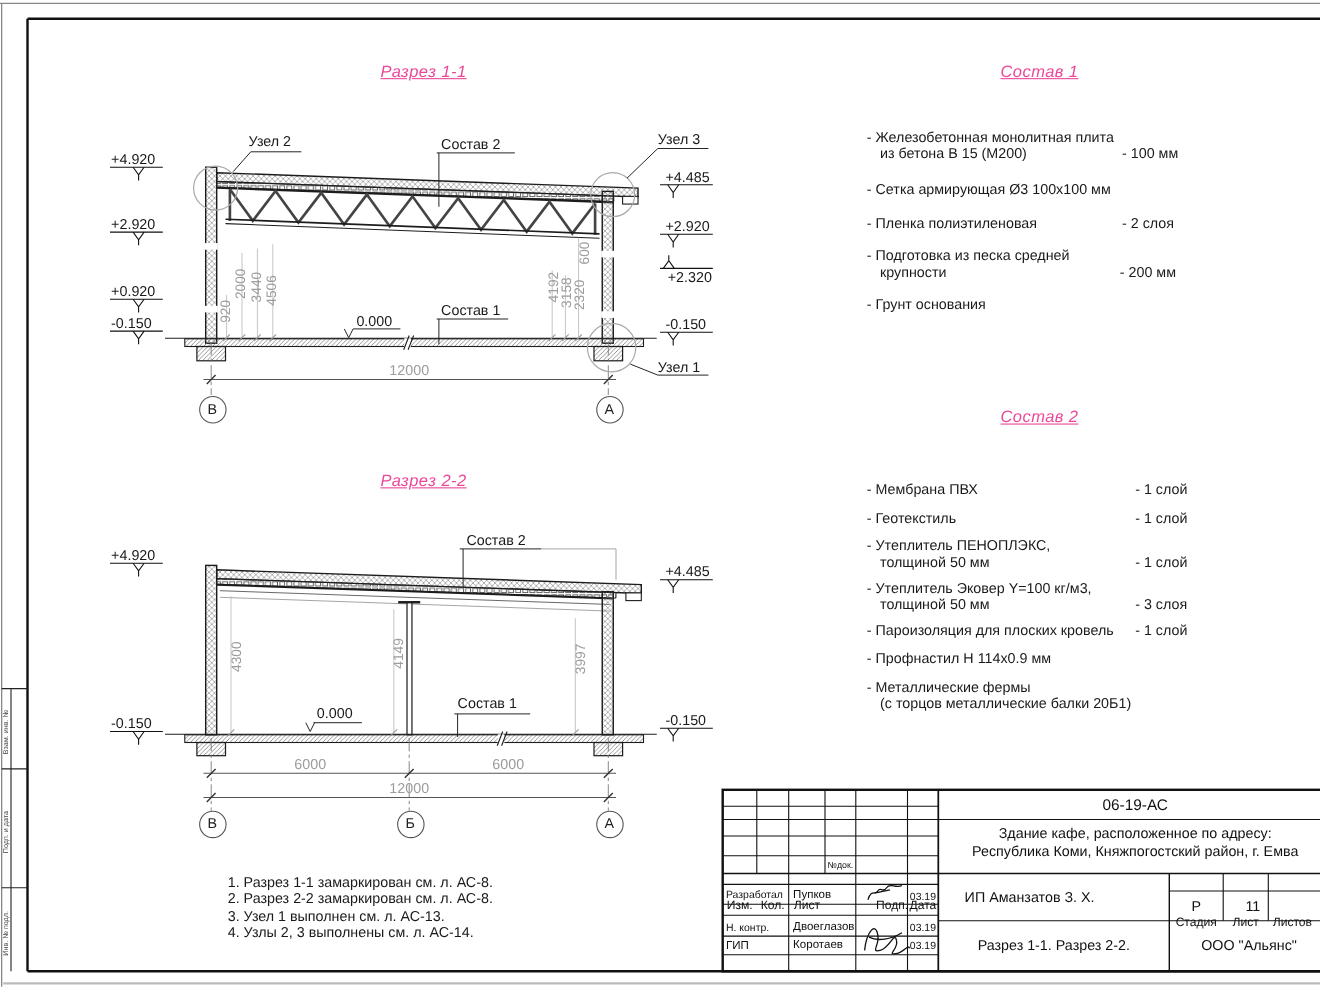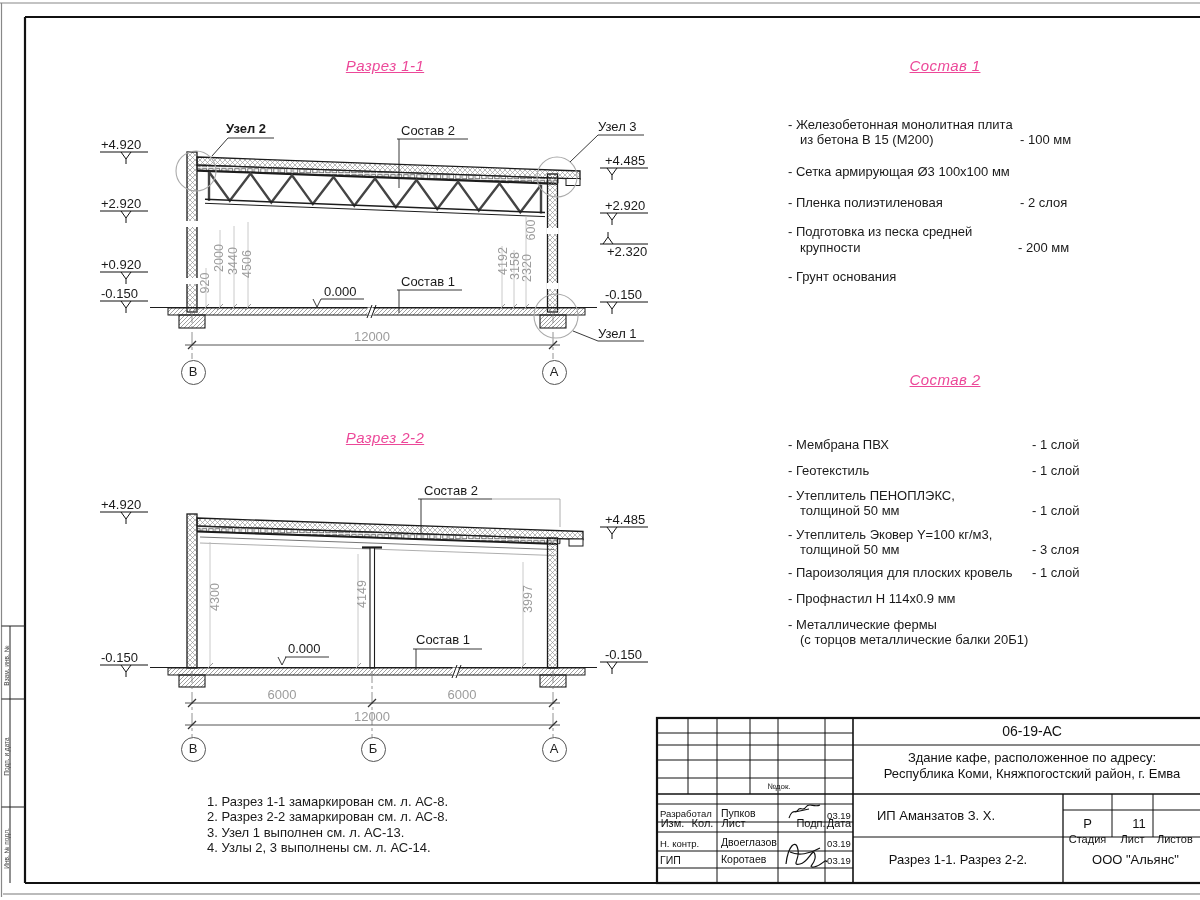--- a/index.html
+++ b/index.html
@@ -176,21 +176,21 @@
     <path d="M786,864 c2,-18 10,-26 12,-14 c2,9 -7,16 2,14 c9,-2 13,-18 15,-9 c2,8 -9,13 -1,12 c8,-1 11,-9 13,-5"></path>
     <path d="M790,852 c8,4 20,2 30,-4"></path>
   </g>
 </svg>
 
 <div class="mlabel" style="left:6px; top:662px;">Взам. инв. №</div>
 <div class="mlabel" style="left:6px; top:753px;">Подп. и дата</div>
 <div class="mlabel" style="left:6px; top:845px;">Инв. № подл.</div>
 
 <div class="t c sec-title" style="left:320px; top:57px; width:130px;">Разрез 1-1</div>
-<div class="t" style="left:226px; top:122px;font-weight:bold;">Узел 2</div>
+<div class="t" style="left:226px; top:122px;">Узел 2</div>
 <div class="t" style="left:401px; top:124px;">Состав 2</div>
 <div class="t" style="left:598px; top:120px;">Узел 3</div>
 <div class="t" style="left:401px; top:275px;">Состав 1</div>
 <div class="t" style="left:598px; top:327px;">Узел 1</div>
 <div class="t" style="left:324px; top:285px;">0.000</div>
 
 <div class="t" style="left:101px; top:138px;">+4.920</div>
 <div class="t" style="left:101px; top:197px;">+2.920</div>
 <div class="t" style="left:101px; top:258px;">+0.920</div>
 <div class="t" style="left:101px; top:287px;">-0.150</div>
@@ -276,21 +276,21 @@
 
 <div class="tb tb11 c" style="left:1063px; top:796px; width:49px;">Стадия</div>
 <div class="tb tb11 c" style="left:1112px; top:796px; width:41px;">Лист</div>
 <div class="tb tb11" style="left:1157px; top:796px;">Листов</div>
 <div class="tb tb13 c" style="left:1063px; top:816px; width:49px;">Р</div>
 <div class="tb tb13 c" style="left:1112px; top:816px; width:54px;">11</div>
 
 <div class="tb tb11 c" style="left:657px; top:780px; width:31px;">Изм.</div>
 <div class="tb tb11 c" style="left:688px; top:780px; width:29px;">Кол.</div>
 <div class="tb tb11 c" style="left:717px; top:780px; width:33px;">Лист</div>
-<div class="tb tb8 c" style="left:750px; top:782px; width:28px;margin-left:15px;">№док.</div>
+<div class="tb tb8 c" style="left:750px; top:782px; width:28px;">№док.</div>
 <div class="tb tb11 c" style="left:778px; top:780px; width:66px;">Подп.</div>
 <div class="tb tb11 c" style="left:825px; top:780px; width:28px;">Дата</div>
 
 <div class="tb tb9" style="left:660px; top:808px;">Разработал</div>
 <div class="tb tb10" style="left:721px; top:807px;">Пупков</div>
 <div class="tb tb9 c" style="left:825px; top:810px; width:28px;">03.19</div>
 <div class="tb tb9" style="left:660px; top:838px;">Н. контр.</div>
 <div class="tb tb10" style="left:721px; top:836px;">Двоеглазов</div>
 <div class="tb tb9 c" style="left:825px; top:838px; width:28px;">03.19</div>
 <div class="tb tb10" style="left:660px; top:854px;">ГИП</div>

